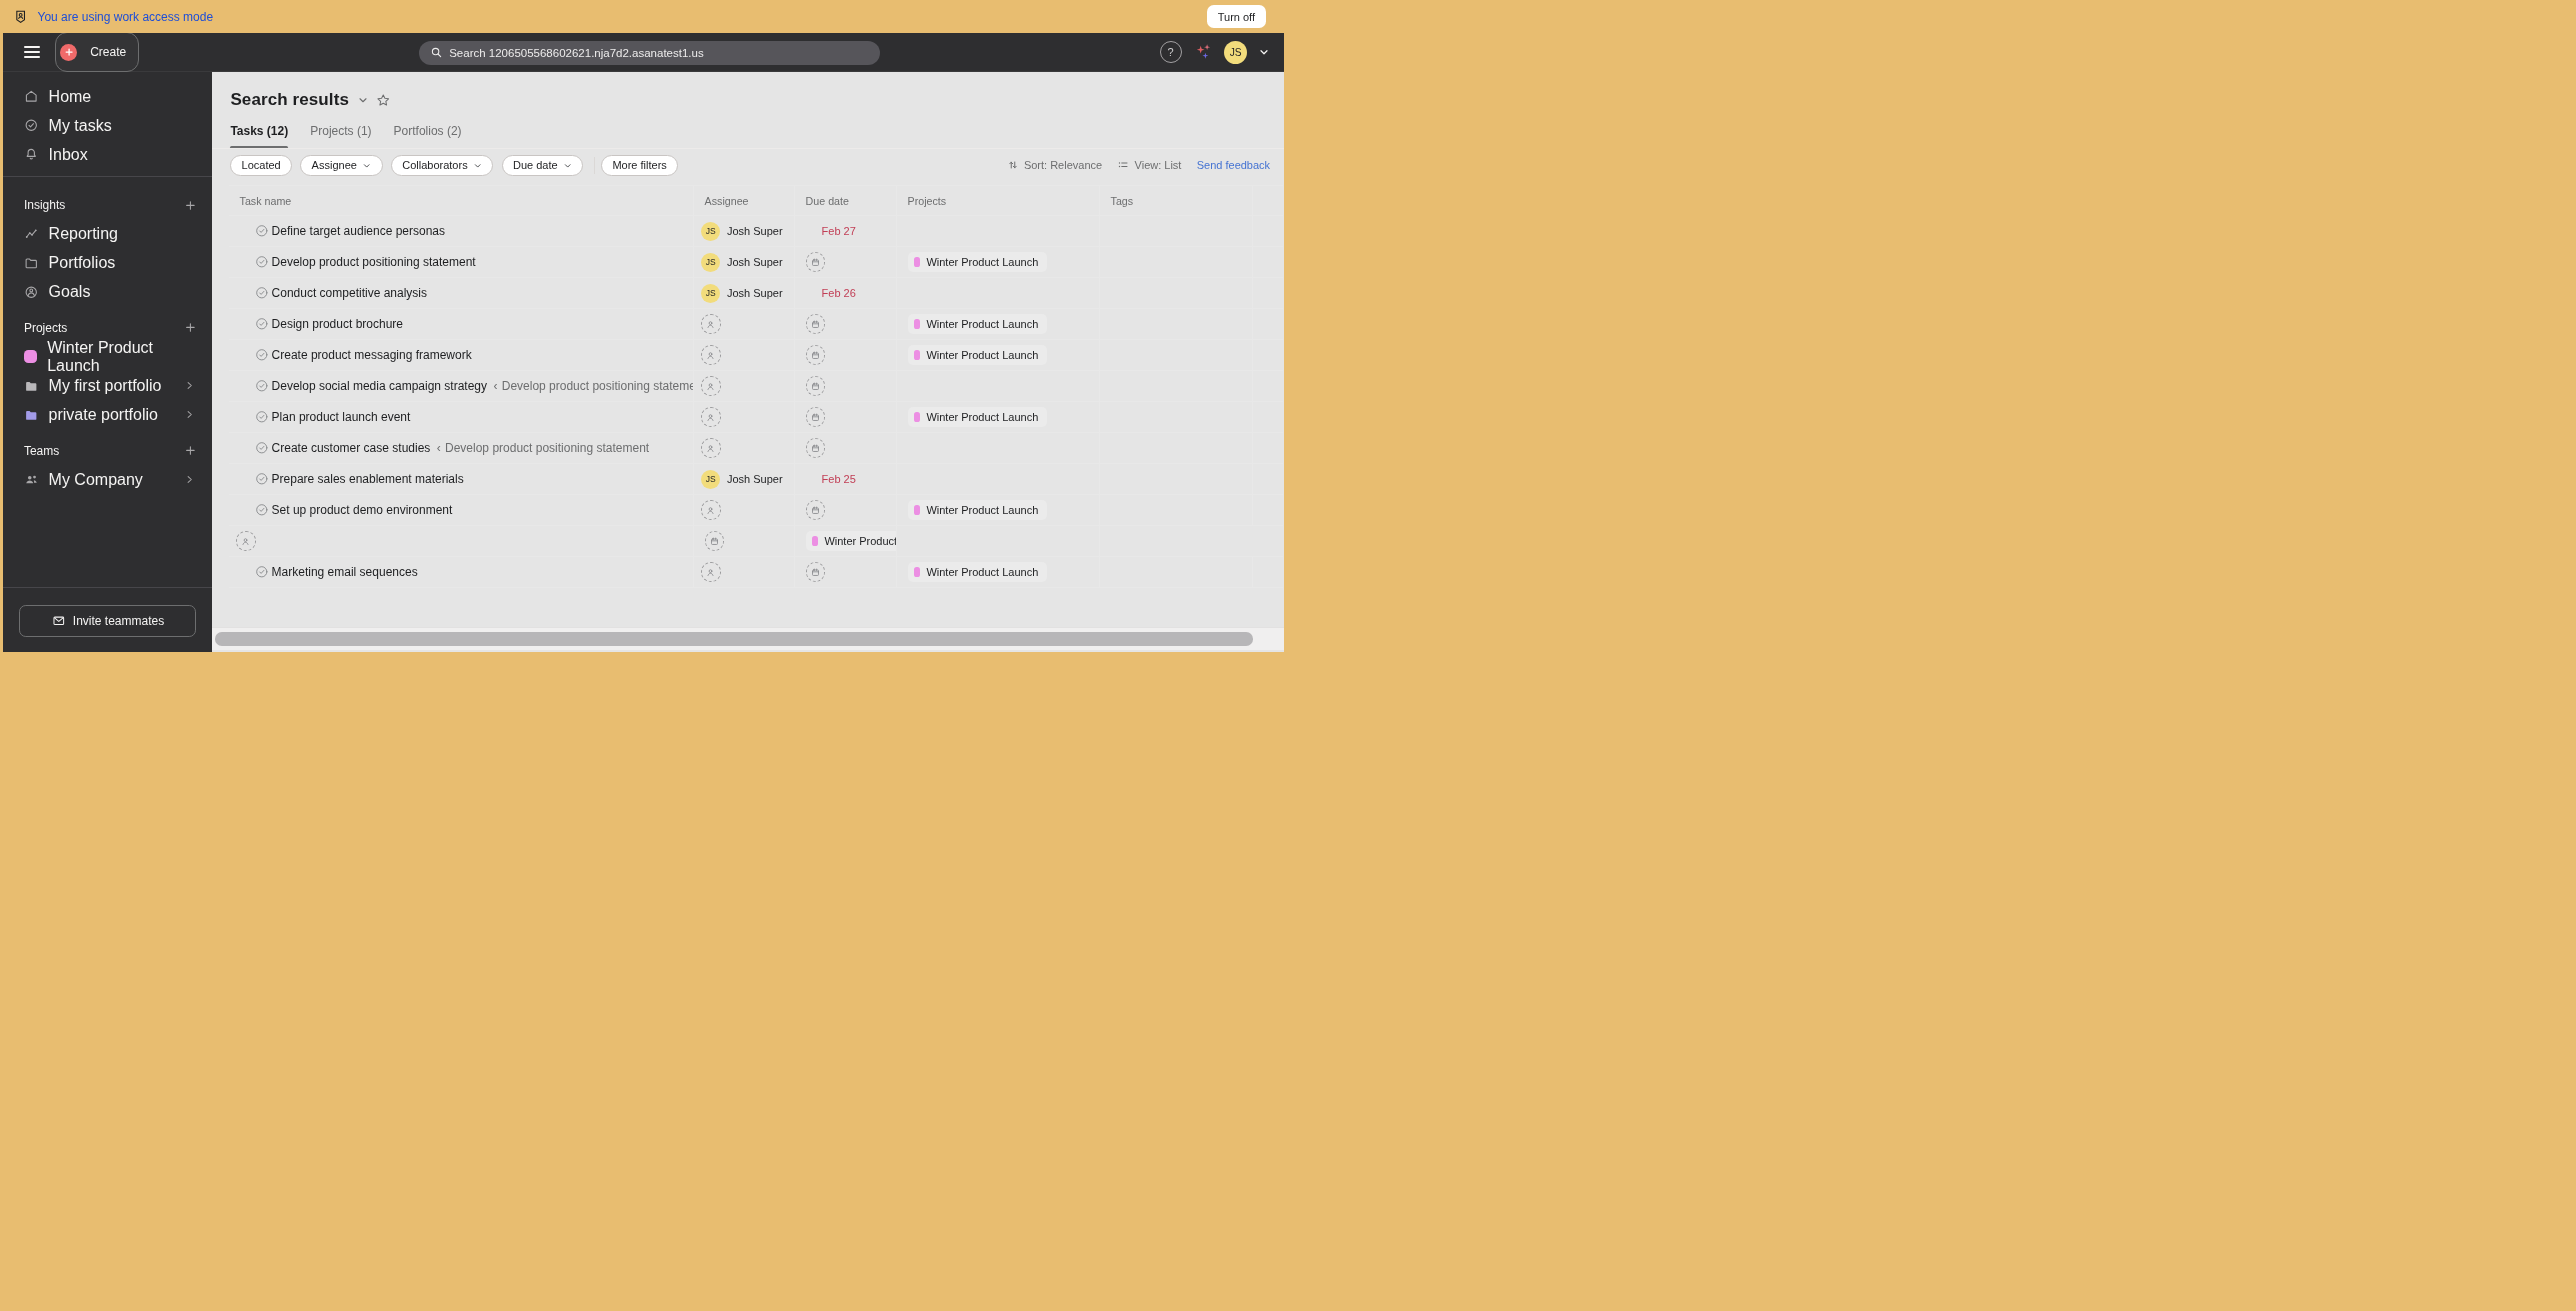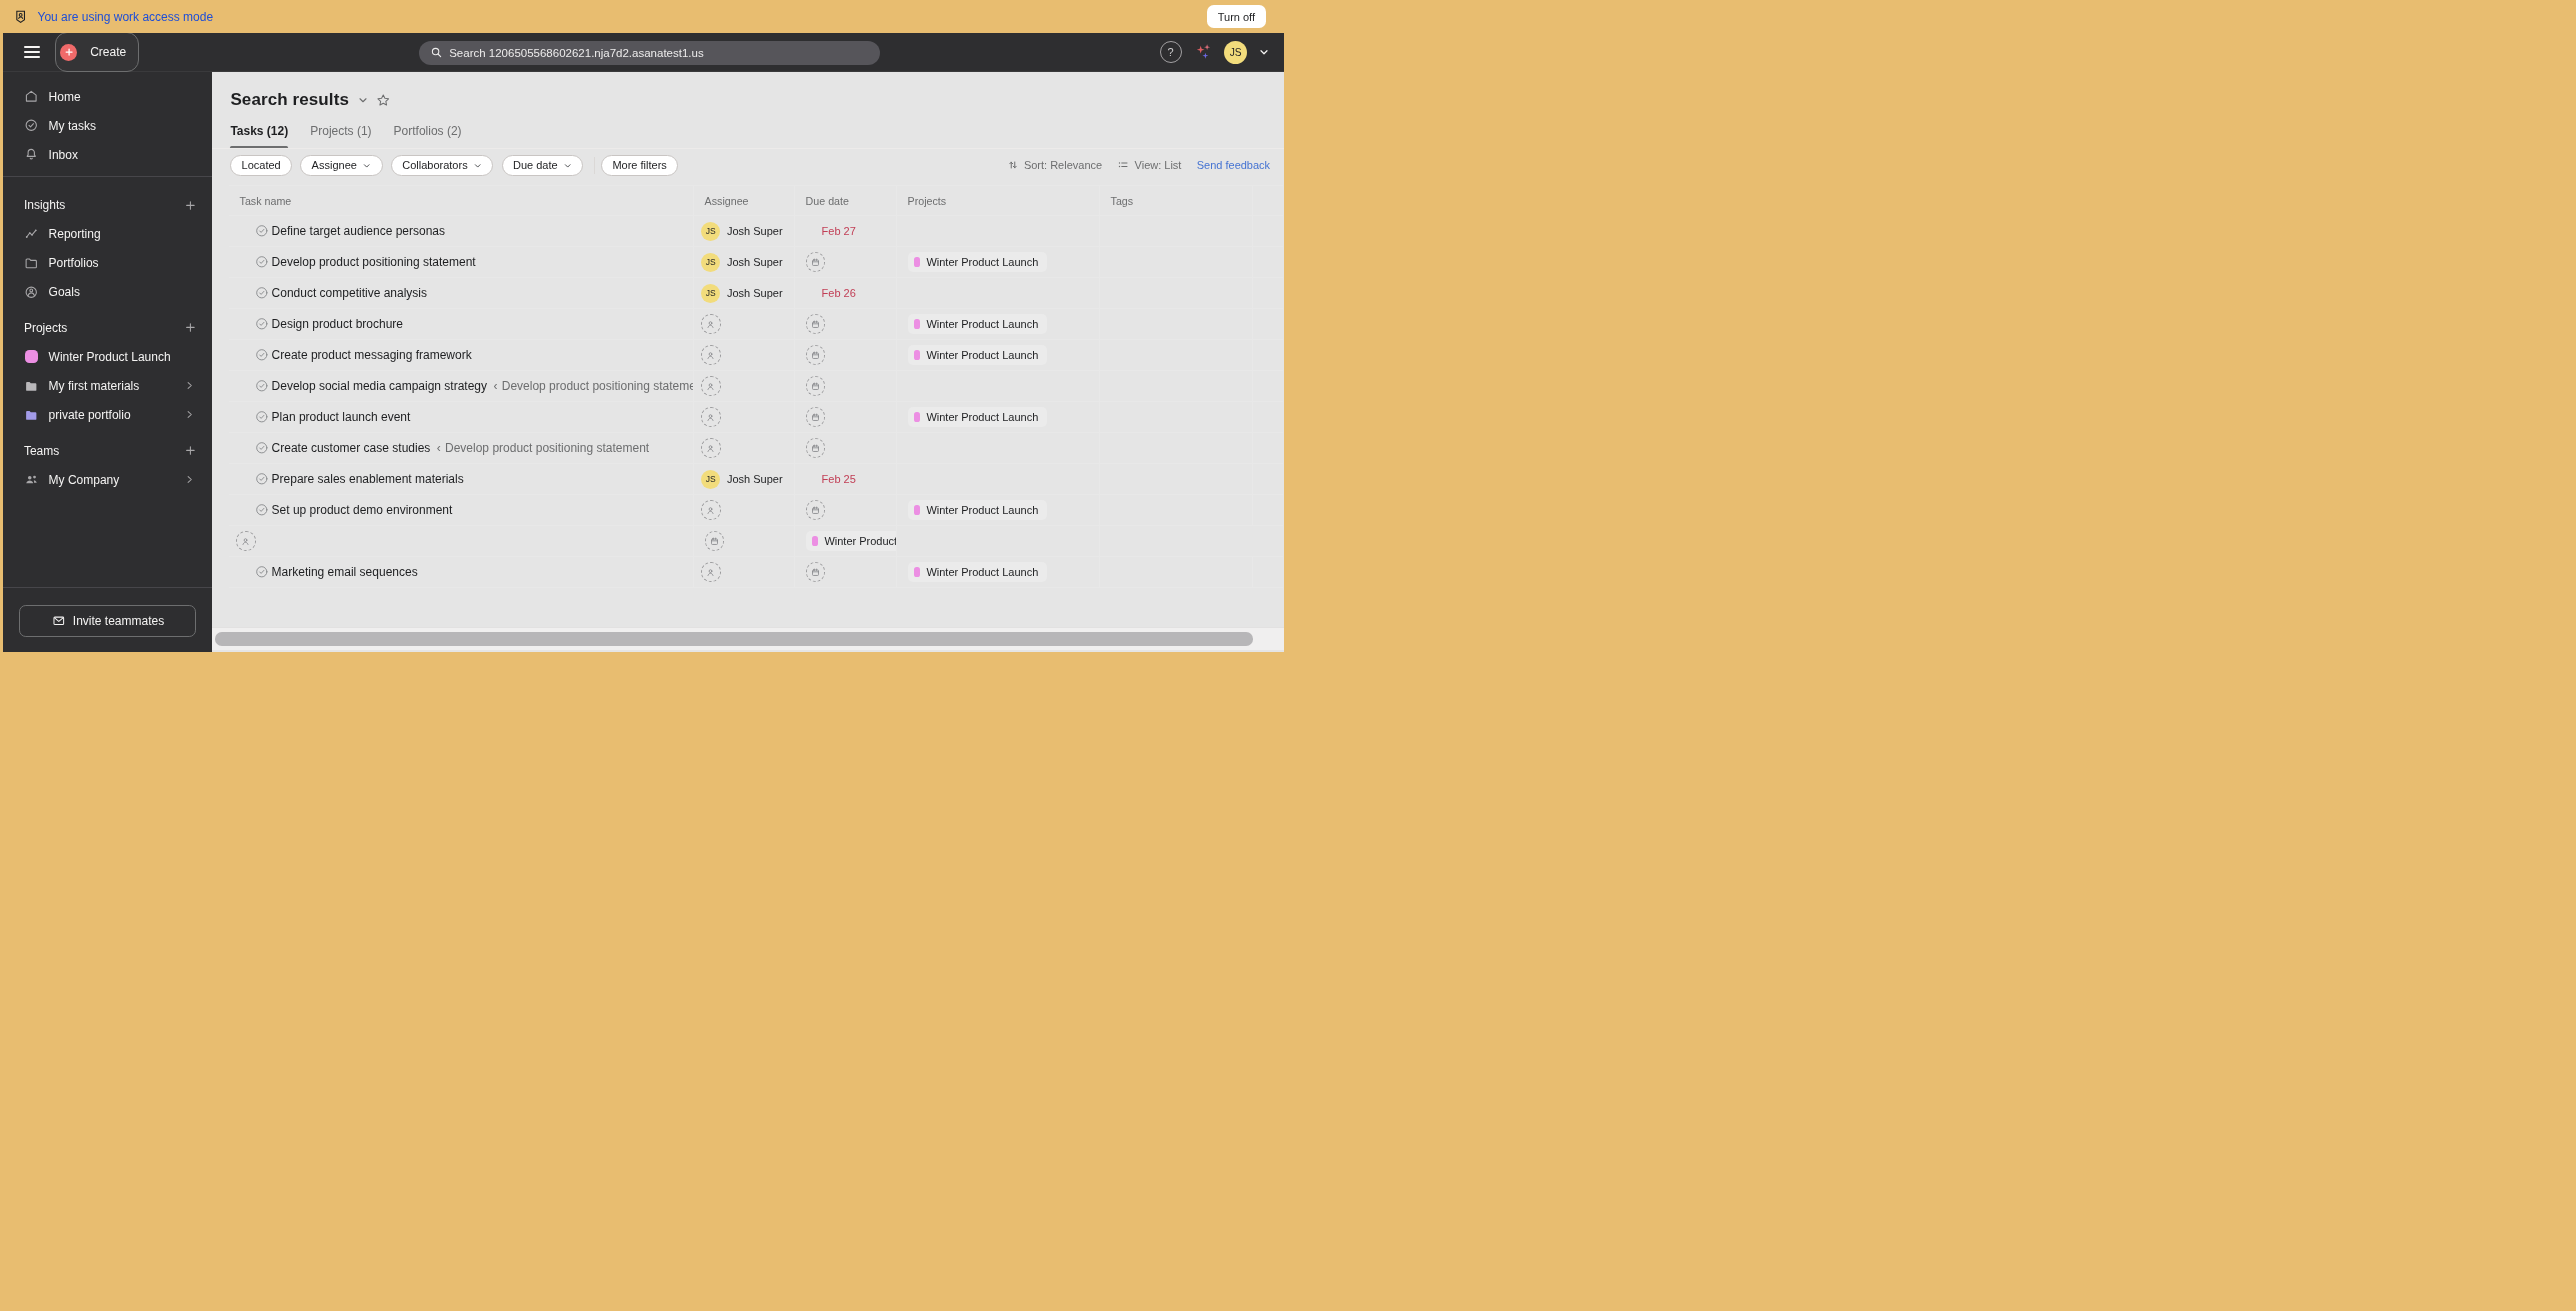--- a/index.html
+++ b/index.html
@@ -45,21 +45,21 @@
   .avatar-top { width:23px; height:23px; border-radius:50%; background:#F2DC7C;
     display:flex; align-items:center; justify-content:center; font-size:10.2px; color:#1E1F21; cursor:pointer; }
 
   
   .app-body { flex:1; display:flex; min-height:0; }
 
   
   .sidebar { width:209px; flex:0 0 209px; display:flex; flex-direction:column;
     color:#F5F4F3; padding-top:10.2px; }
   .side-item { height:29px; display:flex; align-items:center; gap:9.4px; padding:0 17px 0 20.5px;
-    font-size:12px; cursor:pointer; }
+    font-size:16px; cursor:pointer; }
   .side-item .ic { width:15.3px; display:flex; justify-content:center; color:#A8A7A9; }
   .side-divider { height:0.9px; background:#47464A; margin:6.8px 0; }
   .side-header { height:29px; display:flex; align-items:center; padding:0 15.3px 0 20.5px;
     font-size:12px; color:#F5F4F3; margin-top:6.8px; }
   .side-header .plus { margin-left:auto; color:#A8A7A9; cursor:pointer; }
   .side-item .chev { margin-left:auto; color:#A8A7A9; }
   .proj-square { width:12.8px; height:12.8px; border-radius:4.3px; background:#EC8FE3; }
   .side-spacer { flex:1; }
   .invite-btn { margin:11px 16px 14.5px 16px; height:32px; border:0.9px solid #6D6E6F; border-radius:6.8px;
     background:transparent; color:#F5F4F3; font-size:12px; font-family:inherit;
@@ -257,21 +257,21 @@
             <span class="proj-square"></span>
           </span>
         <span>Winter Product Launch</span>
       </div>
       <div class="side-item">
         <span class="ic">
           <svg width="14.5" height="14.5" viewBox="0 0 24 24" fill="#B9B8BA">
               <path d="M3.5 6.5a1.5 1.5 0 0 1 1.5-1.5h4.2l2 2.2H19a1.5 1.5 0 0 1 1.5 1.5v9.3a1.5 1.5 0 0 1-1.5 1.5H5a1.5 1.5 0 0 1-1.5-1.5z"></path>
             </svg>
         </span>
-        <span>My first materials</span>
+        <span>My first portfolio</span>
         <span class="chev">
           <svg width="11" height="11" viewBox="0 0 24 24" fill="none" stroke="currentColor" stroke-width="2.2" stroke-linecap="round" stroke-linejoin="round">
               <path d="M9 5.5 16 12l-7 6.5"></path>
             </svg>
         </span>
       </div>
       <div class="side-item">
         <span class="ic">
           <svg width="14.5" height="14.5" viewBox="0 0 24 24" fill="#A29BE8">
               <path d="M3.5 6.5a1.5 1.5 0 0 1 1.5-1.5h4.2l2 2.2H19a1.5 1.5 0 0 1 1.5 1.5v9.3a1.5 1.5 0 0 1-1.5 1.5H5a1.5 1.5 0 0 1-1.5-1.5z"></path>

